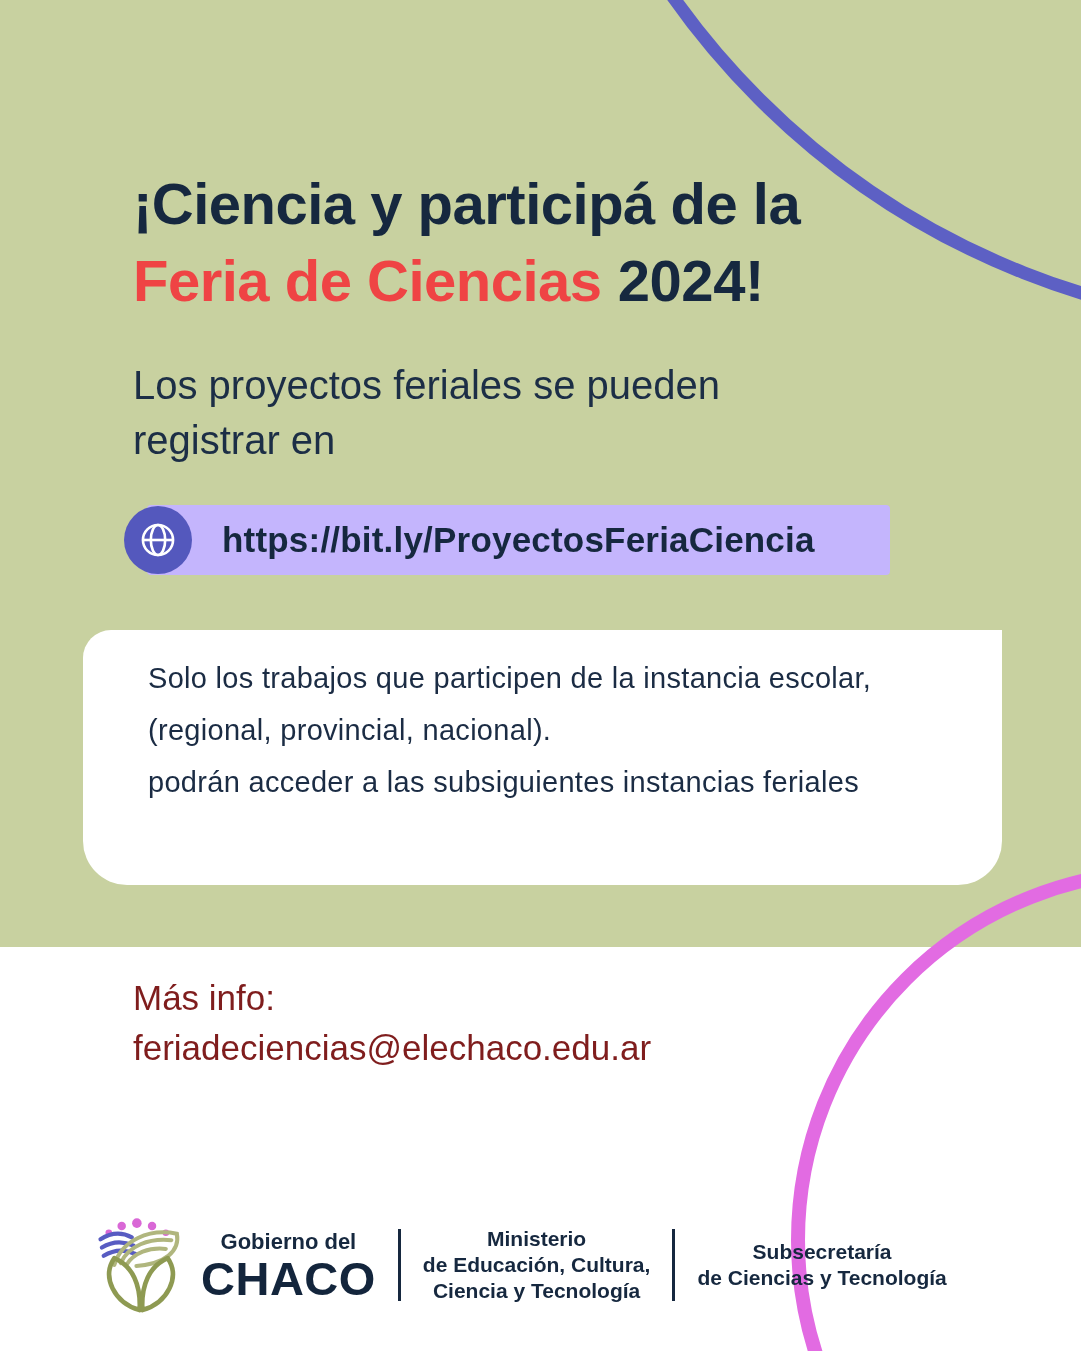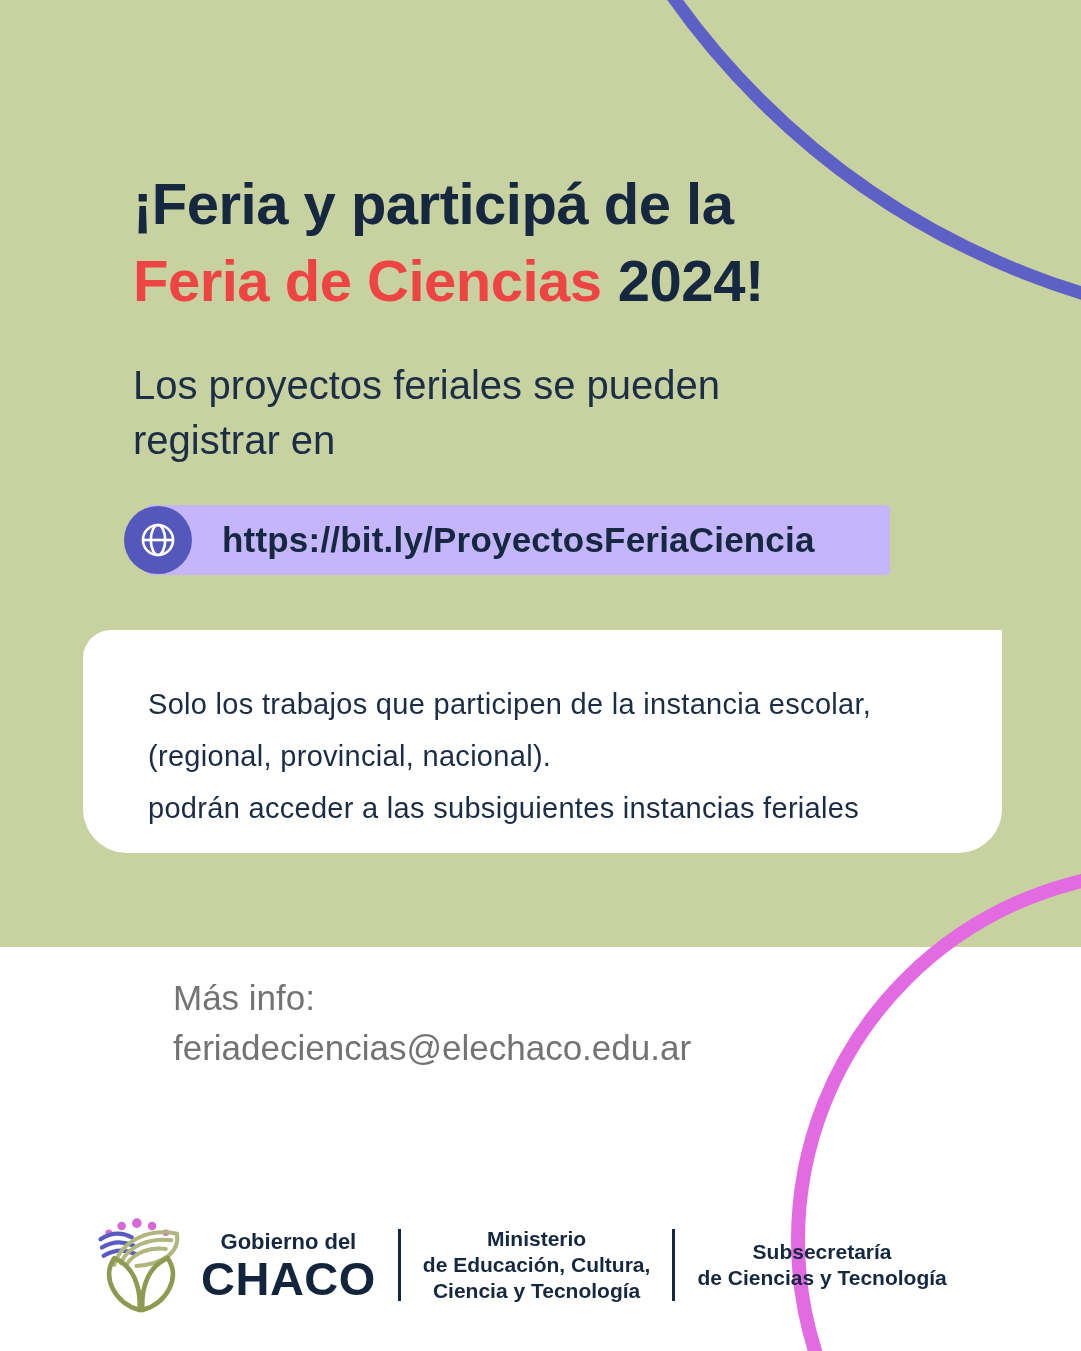--- a/index.html
+++ b/index.html
@@ -100,43 +100,42 @@
     font-weight: 600;
     color: #16283f;
     letter-spacing: 0.2px;
     white-space: nowrap;
   }
 
   
   .notice-card {
     position: absolute;
     left: 83px; top: 630px;
-    width: 919px; height: 223px;
+    width: 919px; height: 255px;
     background: #ffffff;
     border-radius: 28px 0 44px 44px;
-    padding: 48px 40px 0 65px;
+    padding: 22px 40px 0 65px;
   }
   .notice-line {
     font-size: 29px;
     font-weight: 500;
     line-height: 52px;
     color: #1b2c44;
     letter-spacing: 0.3px;
     white-space: nowrap;
   }
 
   
   .more-info {
     position: absolute;
     left: 133px; top: 973px;
     font-size: 35px;
     font-weight: 400;
     line-height: 50px;
-    color: #737373;
-    margin-left: 40px;
+    color: #7f1d1d;
   }
 
   
   .brand-row {
     position: absolute;
     left: 95px; top: 1210px;
     height: 110px;
     display: flex;
     align-items: center;
     text-align: center;
@@ -177,21 +176,21 @@
 
   <div class="green-section"></div>
   <div class="white-section"></div>
 
   <div class="arc-blue"></div>
   <div class="arc-pink"></div>
 
   <div class="content">
 
     <div class="title">
-      <div>¡Feria y participá de la</div>
+      <div>¡Ciencia y participá de la</div>
       <div><span class="highlight">Feria de Ciencias</span><span class="year">2024!</span></div>
     </div>
 
     <div class="intro">
       <div>Los proyectos feriales se pueden</div>
       <div>registrar en</div>
     </div>
 
     <div class="url-pill">
       <div class="globe-badge">

